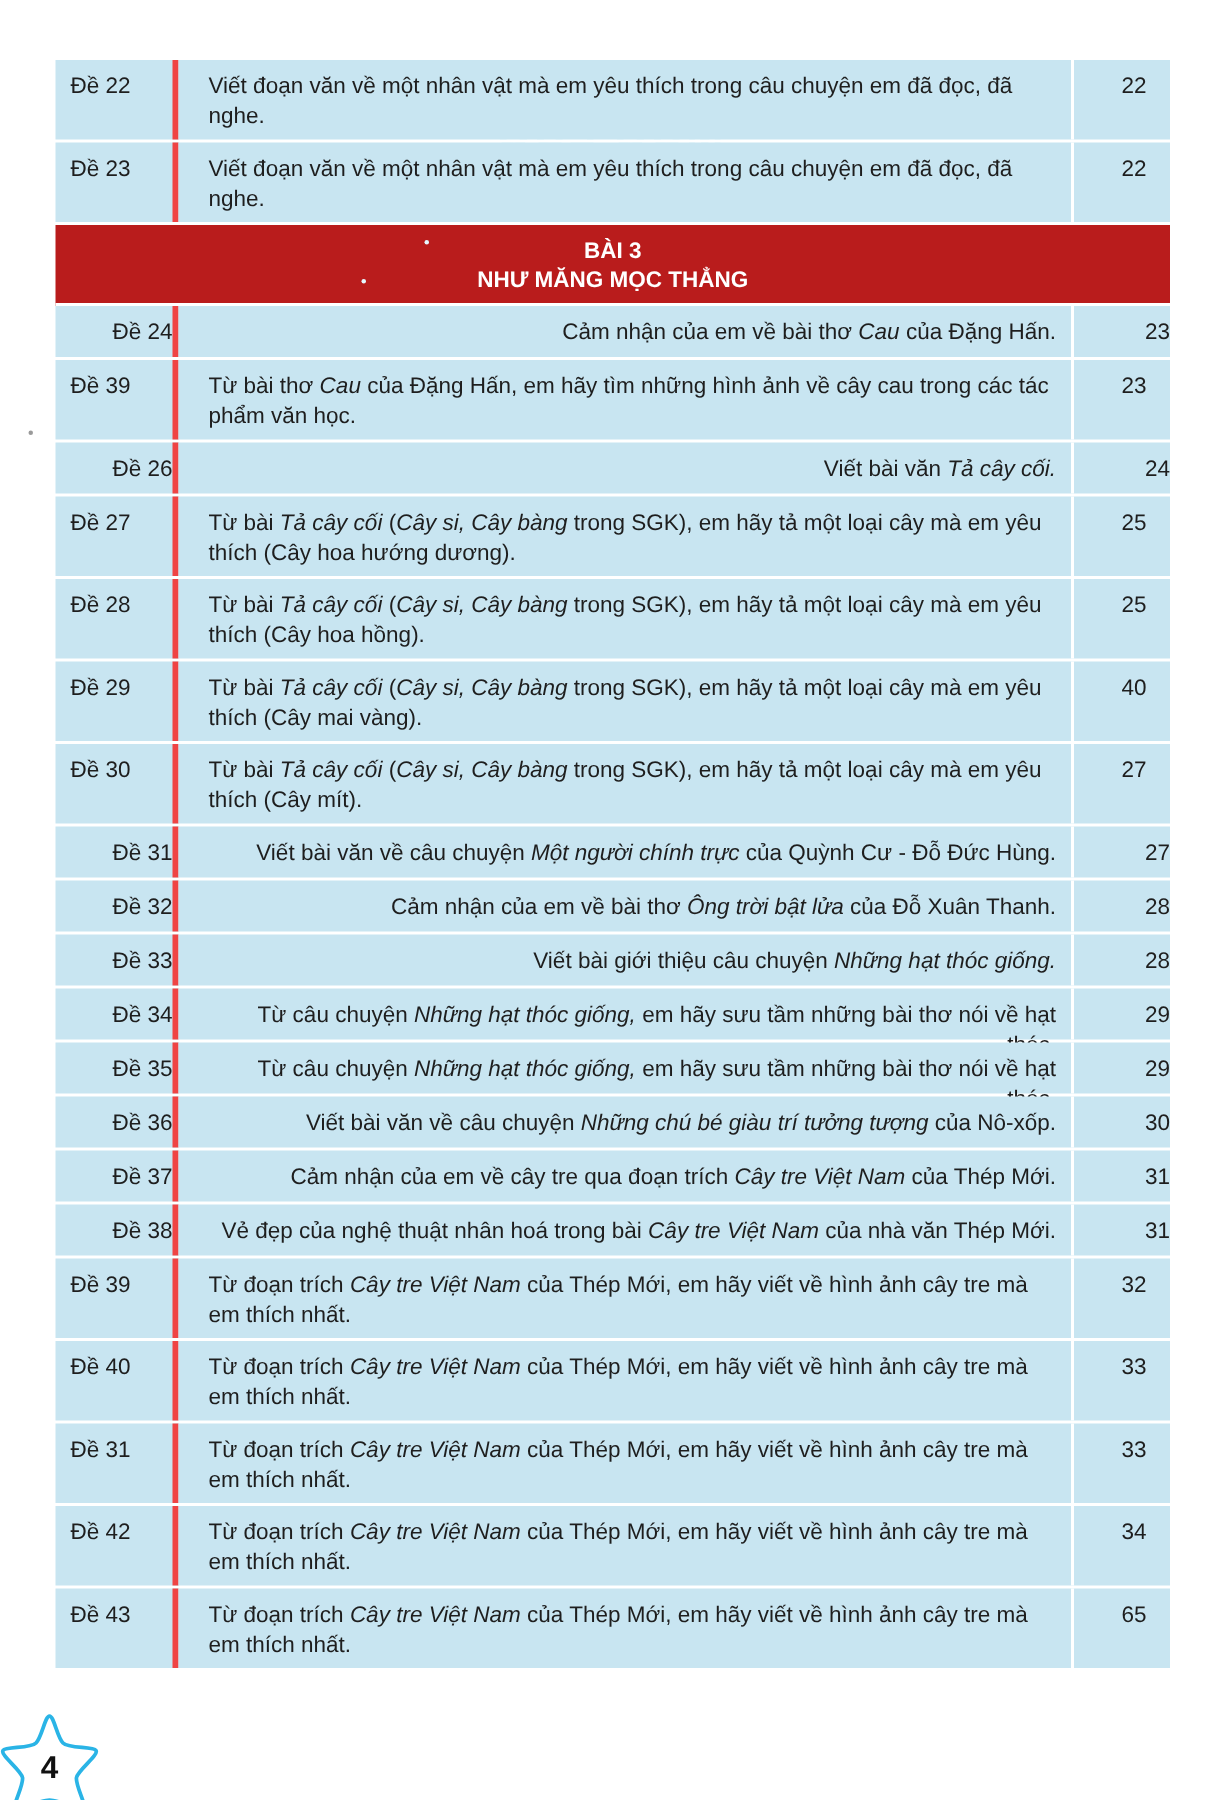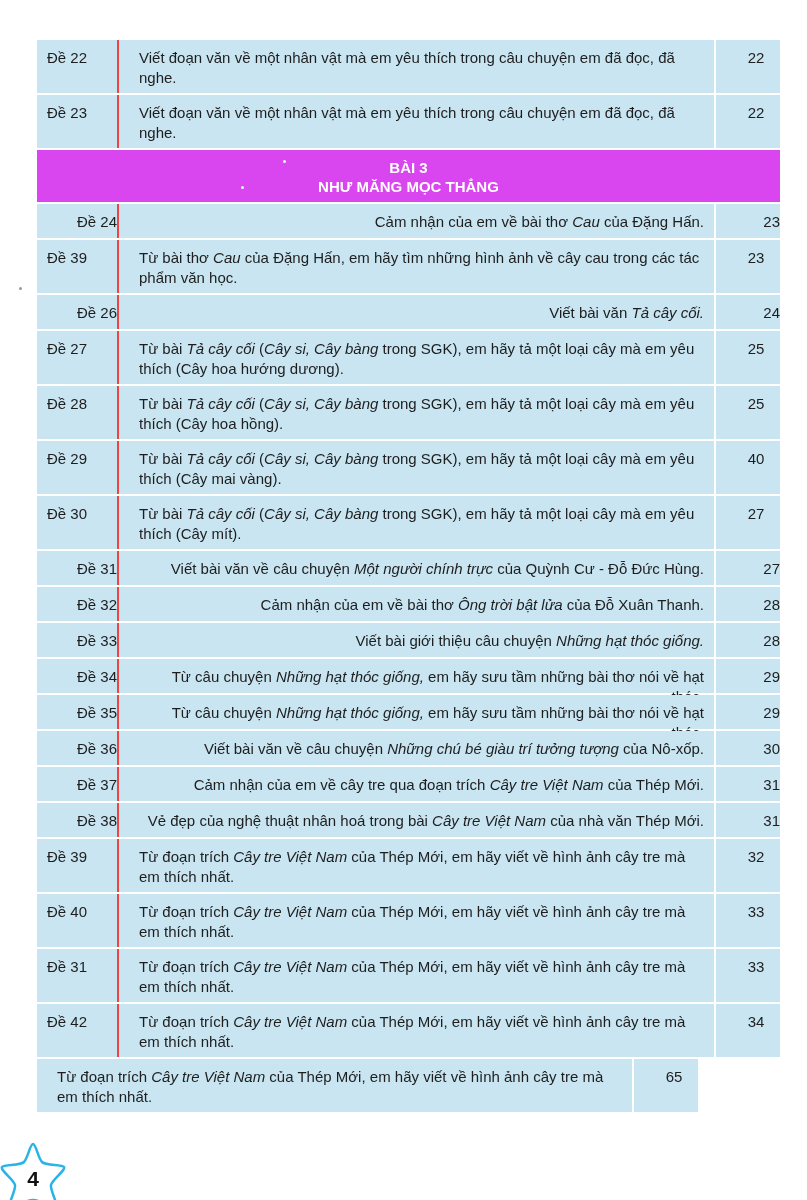--- a/index.html
+++ b/index.html
@@ -33,42 +33,42 @@
       background: #c8e5f1;
       box-sizing: border-box;
       font-size: 15px;
       line-height: 20px;
       padding-top: 8px;
       padding-bottom: 7px;
     }
     .cell-code {
       width: 82px;
       padding-left: 10px;
-      border-right: 2px solid #ef4444;
+      border-right: 4px solid #ef4444;
       white-space: nowrap;
     }
     .cell-desc {
       width: 597px;
       padding-left: 20px;
       padding-right: 10px;
       border-right: 2px solid #ffffff;
     }
     .cell-page {
       width: 64px;
       text-align: center;
       padding-left: 16px;
     }
     .row-1line .cell { height: 34px; text-align: right; }
     .row-2line .cell { height: 53px; }
     .it { font-style: italic; }
 
     .lesson-header {
       width: 743px;
       height: 54px;
-      background: #d946ef;
+      background: #b91c1c;
       color: #ffffff;
       text-align: center;
       font-weight: bold;
       font-size: 15px;
       line-height: 19px;
       padding-top: 8px;
       box-sizing: border-box;
       border-bottom: 2px solid #ffffff;
       position: relative;
     }
@@ -239,20 +239,21 @@
         <div class="cell cell-code">Đề 31</div>
         <div class="cell cell-desc"><span>Từ đoạn trích </span><span class="it">Cây tre Việt Nam</span><span> của Thép Mới, em hãy viết về hình ảnh cây tre mà em thích nhất.</span></div>
         <div class="cell cell-page">33</div>
       </div>
       <div class="toc-row row-2line">
         <div class="cell cell-code">Đề 42</div>
         <div class="cell cell-desc"><span>Từ đoạn trích </span><span class="it">Cây tre Việt Nam</span><span> của Thép Mới, em hãy viết về hình ảnh cây tre mà em thích nhất.</span></div>
         <div class="cell cell-page">34</div>
       </div>
       <div class="toc-row row-2line">
+        <div class="cell cell-code">Đề 43</div>
         <div class="cell cell-desc"><span>Từ đoạn trích </span><span class="it">Cây tre Việt Nam</span><span> của Thép Mới, em hãy viết về hình ảnh cây tre mà em thích nhất.</span></div>
         <div class="cell cell-page">65</div>
       </div>
     </div>
 </div>
 
 <div class="page-number">
   <svg width="68" height="70" viewBox="0 0 68 70">
     <path d="M33 4 C36 4 38 18 42 22 C46 26 62 24 64 27 C66 30 52 40 51 45 C50 50 58 64 56 66 C54 68 40 60 33 60 C26 60 12 68 10 66 C8 64 16 50 15 45 C14 40 0 30 2 27 C4 24 20 26 24 22 C28 18 30 4 33 4 Z" fill="#ffffff" stroke="#2ab4e6" stroke-width="2.5" stroke-linejoin="round"></path>
   </svg>

